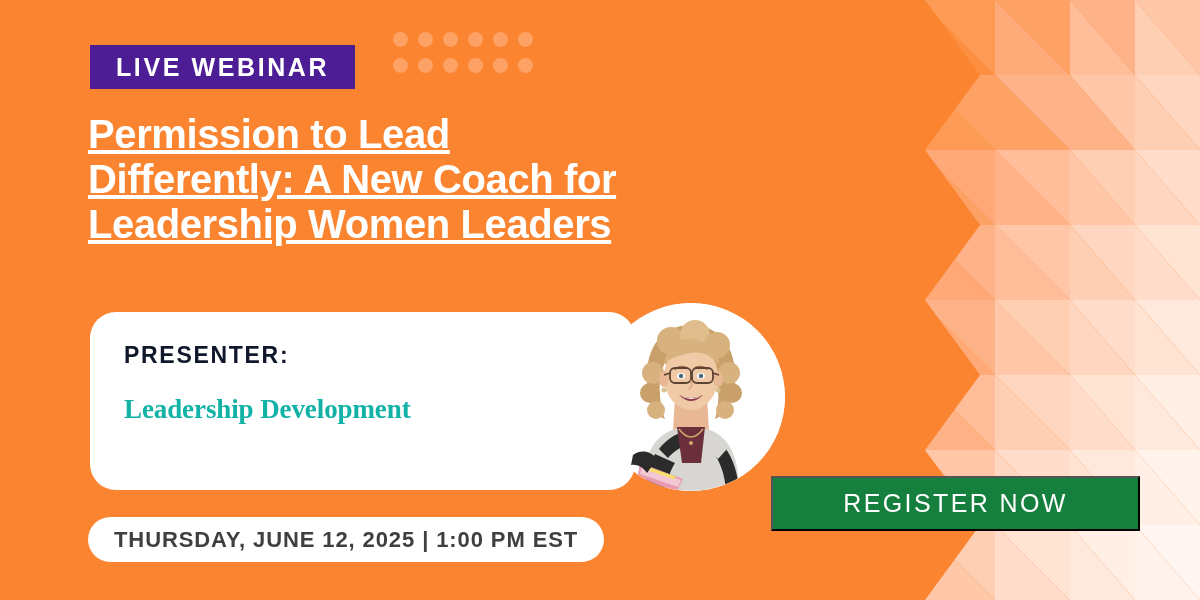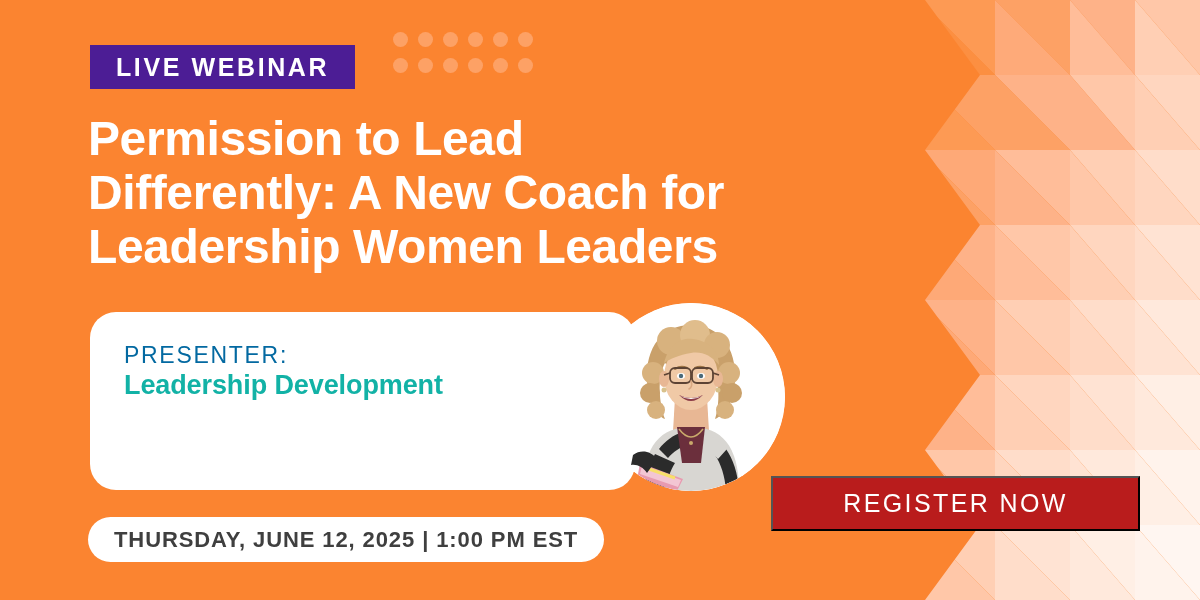--- a/index.html
+++ b/index.html
@@ -56,51 +56,54 @@
     font-weight:bold;
     letter-spacing:2.6px;
   }
 
   
   #headline {
     position:absolute;
     left:88px; top:112px;
     width:880px;
     color:#ffffff;
-    font-size:48px;
+    font-size:40px;
     font-weight:bold;
     line-height:1.12;
     letter-spacing:-0.4px;
+    text-decoration:underline;
   }
   #headline .hl-line { display:block; white-space:nowrap; }
 
   
   #presenter-card {
     position:absolute;
     left:90px; top:312px;
     width:545px; height:178px;
     background:#ffffff;
     border-radius:26px;
   }
   #presenter-card .card-inner {
     padding:30px 0 0 34px;
   }
   #presenter-label {
-    color:#0369a1;
+    color:#0f172a;
     font-size:23px;
     letter-spacing:1.7px;
+    margin-bottom:24px;
+    font-weight:bold;
   }
   #presenter-name {
     color:#12b2a6;
     font-size:27px;
     font-weight:bold;
     line-height:1.22;
     letter-spacing:-0.1px;
   }
-  #presenter-name .pn-line { display:block; }
+  #presenter-name .pn-line { display:block;font-family:Liberation Serif, serif; }
 
   
   #photo-disc {
     position:absolute;
     left:597px; top:303px;
     width:188px; height:188px;
     border-radius:50%;
     background:#ffffff;
     overflow:hidden;
   }
@@ -135,21 +138,21 @@
     font-size:22px;
     font-weight:bold;
     letter-spacing:0.9px;
   }
 
   
   #register-button {
     position:absolute;
     left:771px; top:476px;
     width:369px; height:55px;
-    background:#b91c1c;
+    background:#15803d;
     display:flex; align-items:center; justify-content:center;
     cursor:pointer;
   }
   #register-button .label {
     color:#ffffff;
     font-size:25px;
     letter-spacing:2.4px;
   }
 </style>
 </head>

